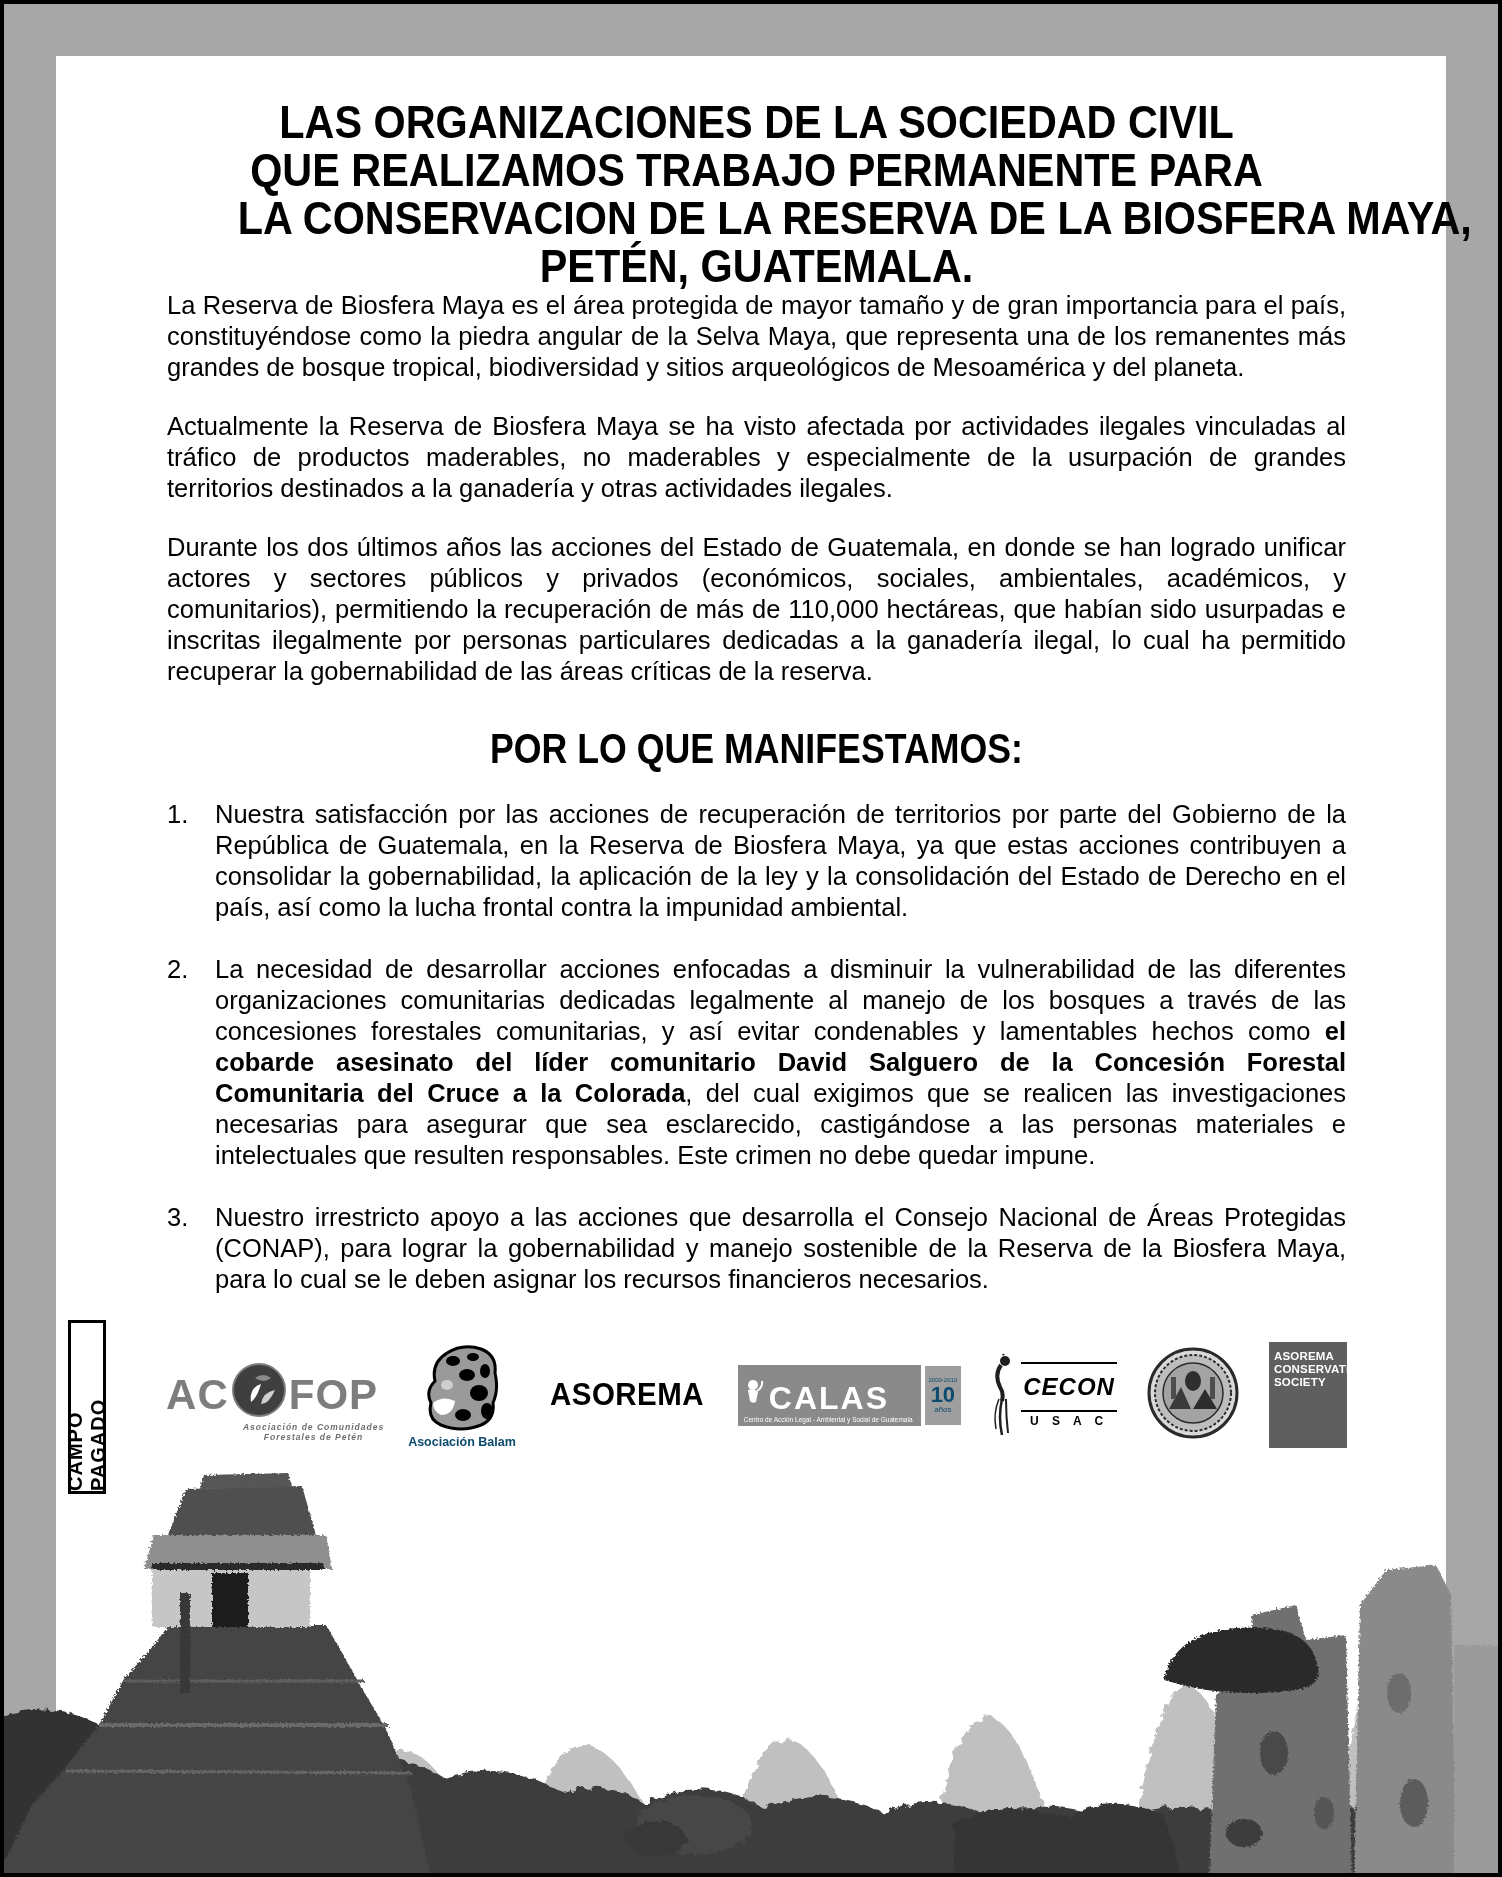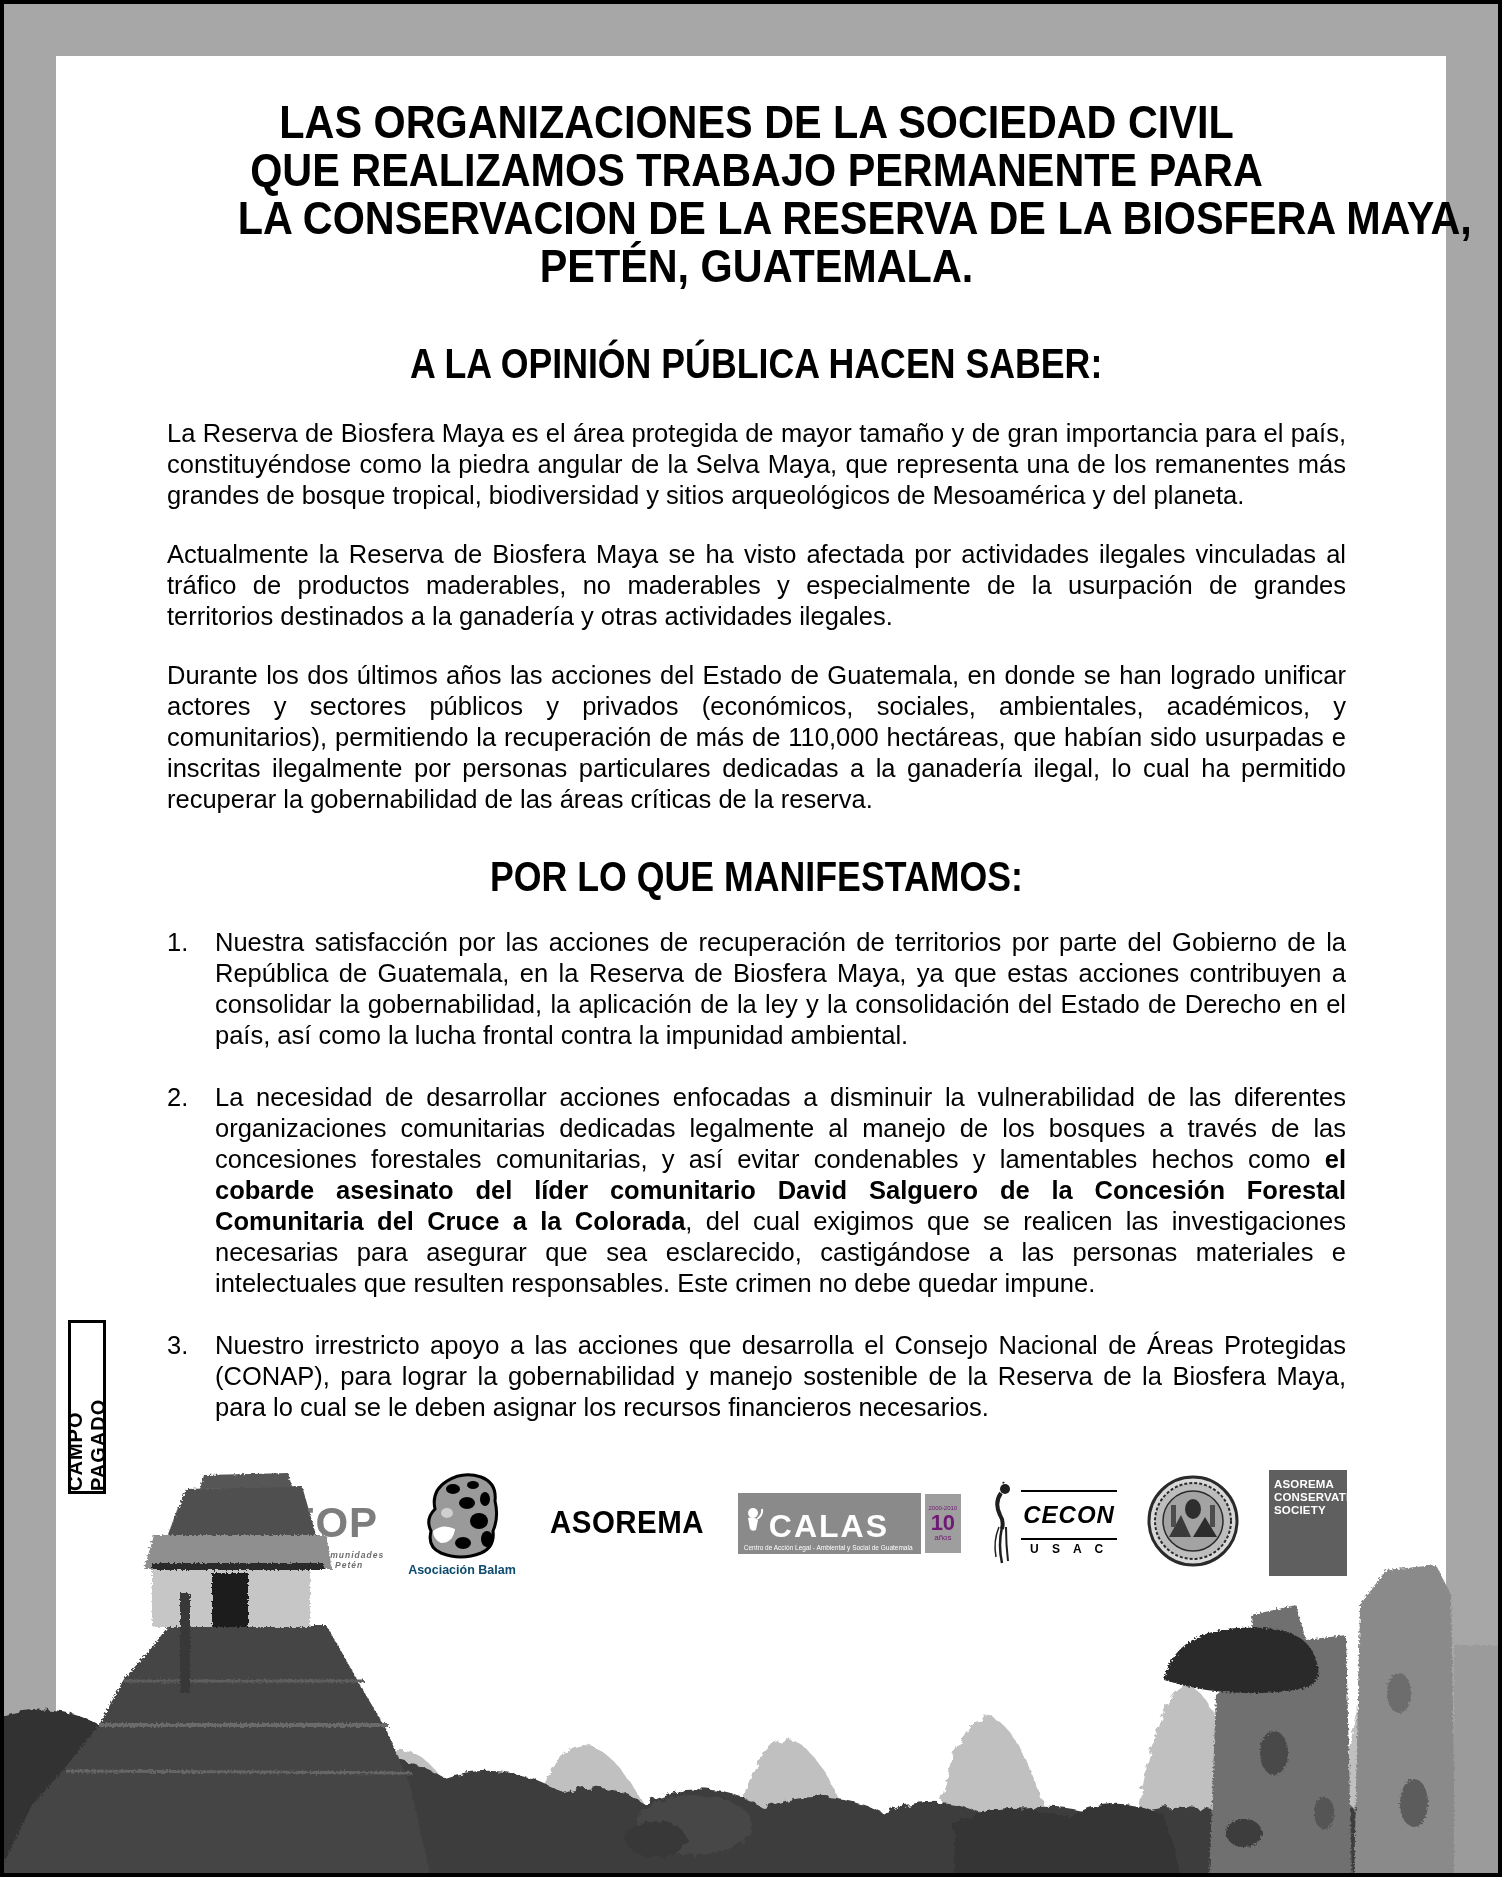--- a/index.html
+++ b/index.html
@@ -81,21 +81,21 @@
   
   .calas{display:flex;align-items:stretch;}
   .calas .main{
     background:#8a8a8a;color:#fff;display:flex;flex-direction:column;justify-content:center;
     padding:3px 8px 2px 6px;
   }
   .calas .row{display:flex;align-items:center;gap:5px;}
   .calas .word{font-size:32px;font-weight:bold;letter-spacing:2px;line-height:32px;margin-top:14px;}
   .calas .cap{font-size:6.5px;line-height:8px;margin-top:2px;white-space:nowrap;}
   .calas .badge{
-    background:#9e9e9e;color:#701a75;margin-left:3px;padding:2px 4px;
+    background:#9e9e9e;color:#0c4a6e;margin-left:3px;padding:2px 4px;
     display:flex;flex-direction:column;align-items:center;justify-content:center;border:1px solid #fff;
   }
   .calas .badge .yrs{font-size:6px;line-height:7px;}
   .calas .badge .ten{font-size:22px;font-weight:bold;line-height:21px;}
   .calas .badge .anos{font-size:8px;line-height:9px;}
   
   .cecon{display:flex;align-items:center;gap:3px;}
   .cecon .txt{text-align:center;}
   .cecon .name{font-size:24px;font-weight:bold;letter-spacing:1px;border-top:2px solid #000;border-bottom:2px solid #000;padding:9px 2px;font-style:italic;}
   .cecon .usac{font-size:12px;font-weight:bold;letter-spacing:5px;margin-top:2px;}
@@ -140,23 +140,20 @@
 <div class="page">
   <div class="inner">
 
     <h1 class="main-title">
         <div class="t-line">LAS ORGANIZACIONES DE LA SOCIEDAD CIVIL</div>
         <div class="t-line">QUE REALIZAMOS TRABAJO PERMANENTE PARA</div>
         <div class="t-line">LA CONSERVACION DE LA RESERVA DE LA BIOSFERA MAYA,</div>
         <div class="t-line">PETÉN, GUATEMALA.</div>
       </h1>
 
-    <h2 class="sec-head head-opinion">
-      <span class="cond">A LA OPINIÓN PÚBLICA HACEN SABER:</span>
-    </h2>
 
     <p class="para">La Reserva de Biosfera Maya es el área protegida de mayor tamaño y de gran importancia para el país, constituyéndose como la piedra angular de la Selva Maya, que representa una de los remanentes más grandes de bosque tropical, biodiversidad y sitios arqueológicos de Mesoamérica y del planeta.</p>
     <p class="para">Actualmente la Reserva de Biosfera Maya se ha visto afectada por actividades ilegales vinculadas al tráfico de productos maderables, no maderables y especialmente de la usurpación de grandes territorios destinados a la ganadería y otras actividades ilegales.</p>
     <p class="para">Durante los dos últimos años las acciones del Estado de Guatemala, en donde se han logrado unificar actores y sectores públicos y privados (económicos, sociales, ambientales, académicos, y comunitarios), permitiendo la recuperación de más de 110,000 hectáreas, que habían sido usurpadas e inscritas ilegalmente por personas particulares dedicadas a la ganadería ilegal, lo cual ha permitido recuperar la gobernabilidad de las áreas críticas de la reserva.</p>
 
     <h2 class="sec-head head-manifest">
       <span class="cond">POR LO QUE MANIFESTAMOS:</span>
     </h2>
 
     <ol class="manifest" id="manifest-list">

